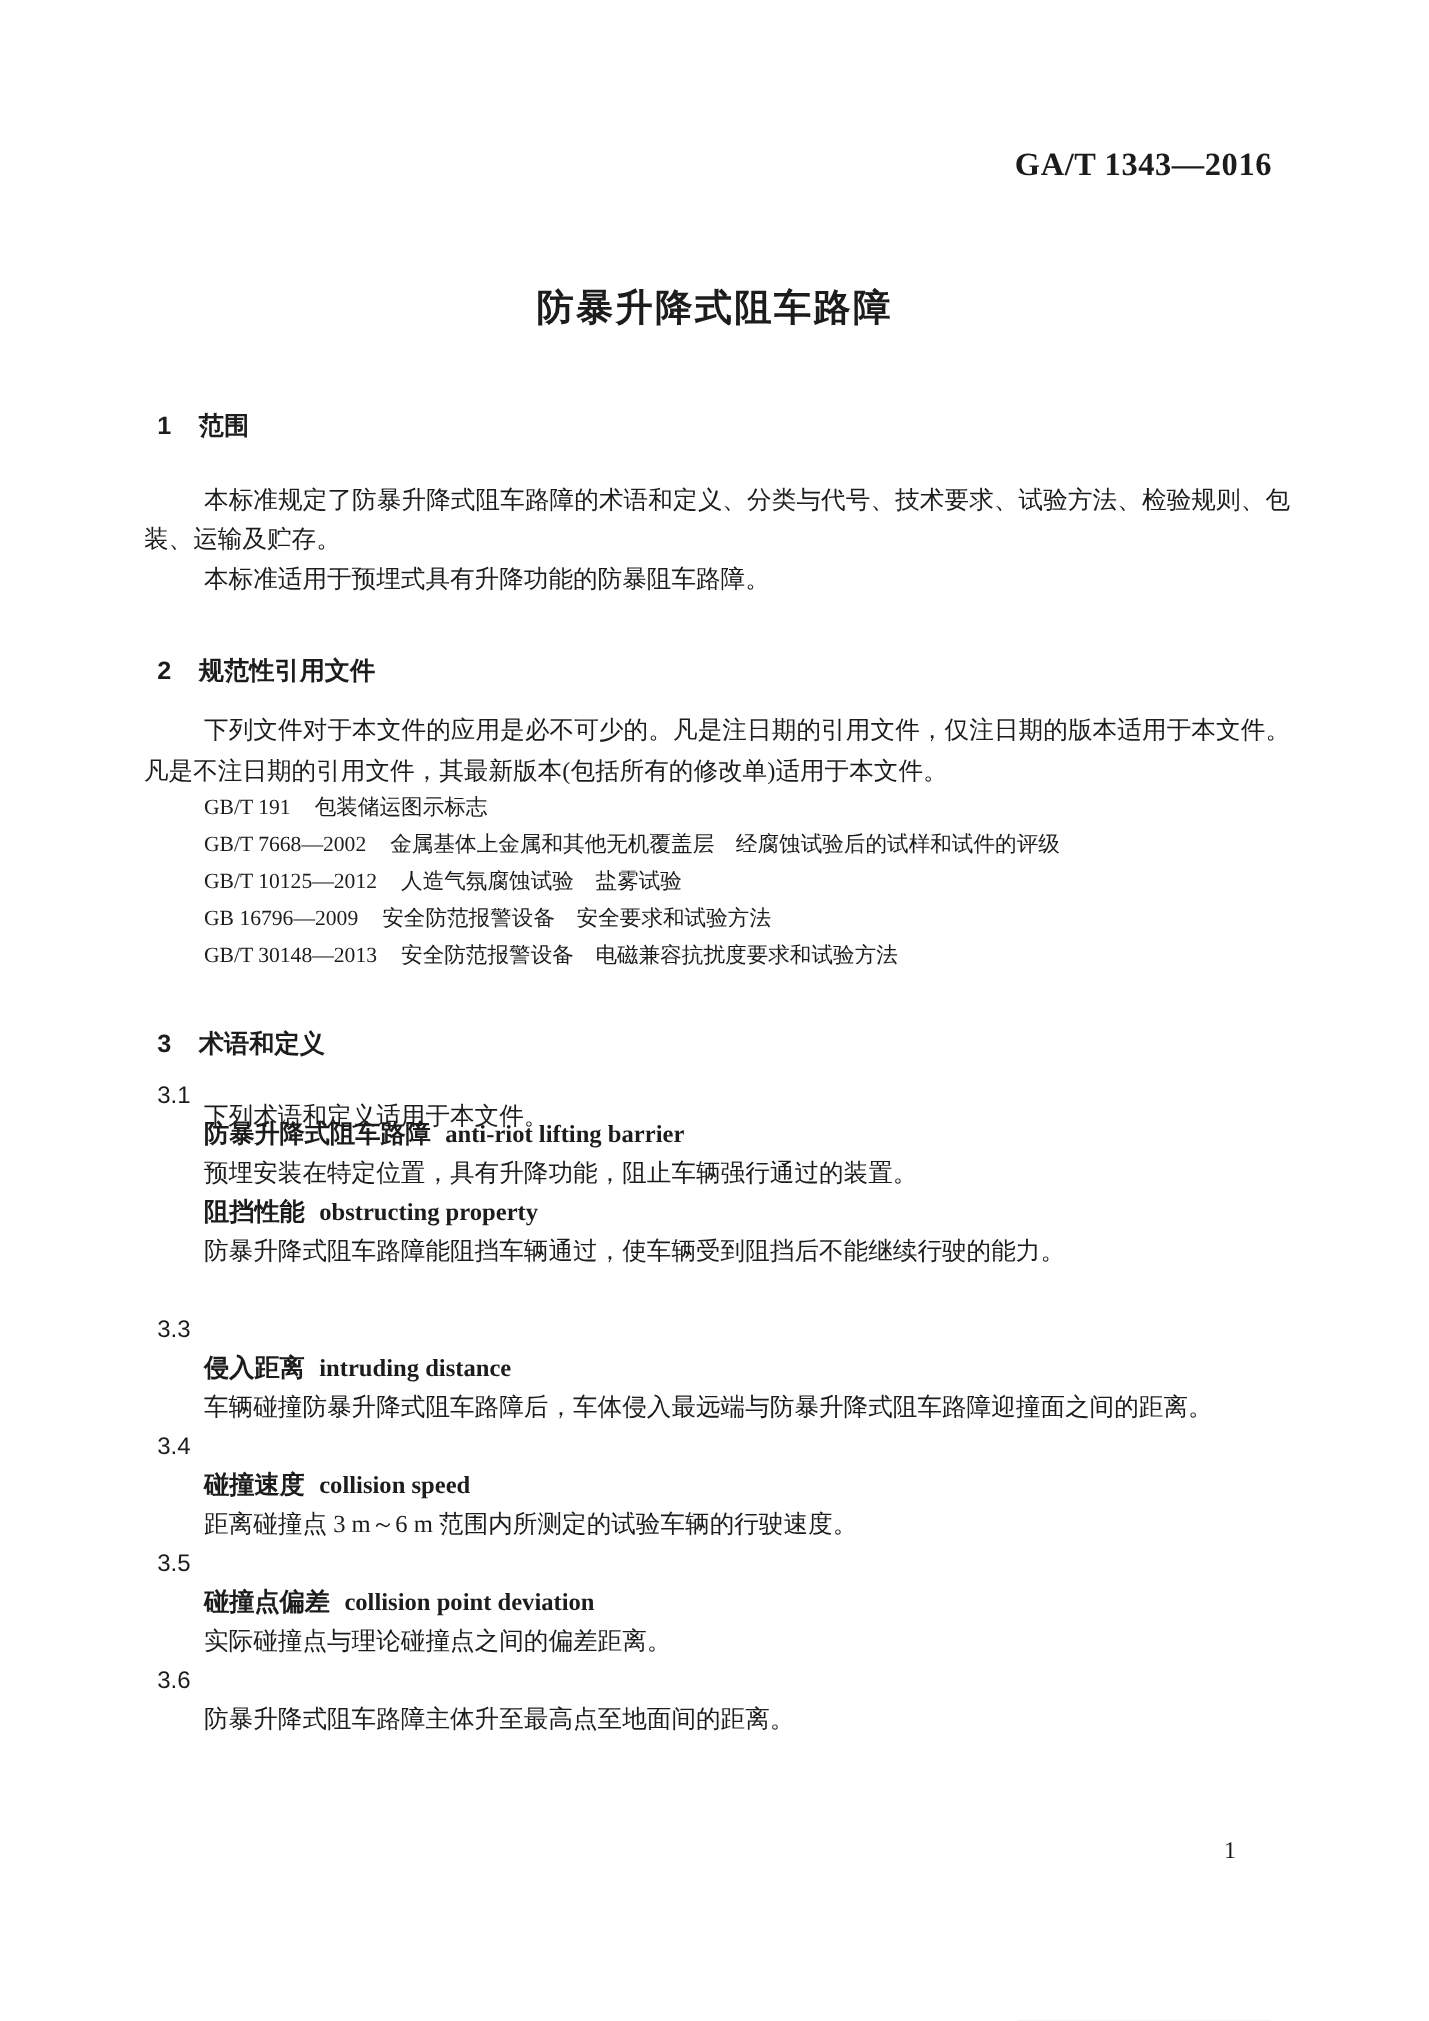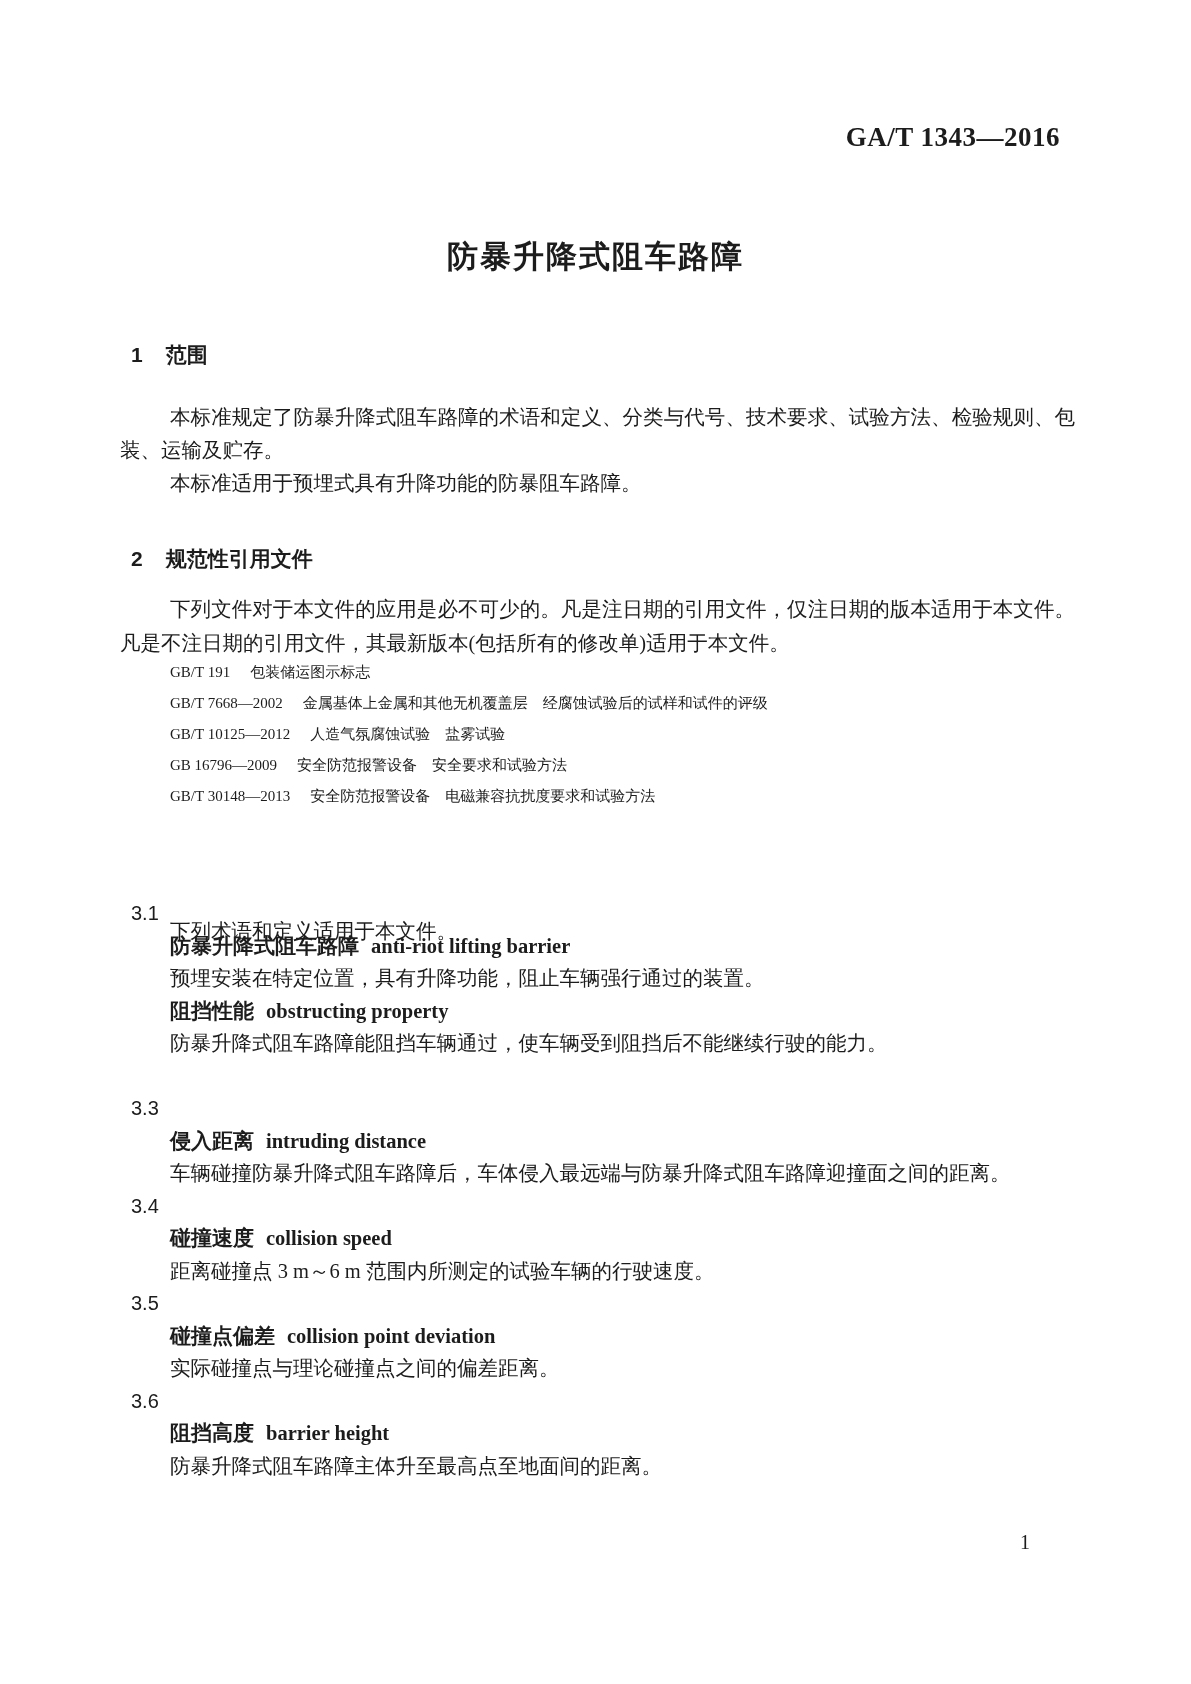--- a/index.html
+++ b/index.html
@@ -41,21 +41,21 @@
   
   .body-text{
     font-size:20.5px;line-height:33px;
     text-align:justify;text-justify:inter-ideograph;
   }
   .body-text p{margin:0;text-indent:50px;}
 
   .s2-intro{line-height:34px;}
 
   
-  .ref-list{font-size:15px;line-height:31px;}
+  .ref-list{font-size:18px;line-height:31px;}
   .ref-line{padding-left:50px;}
   .ref-title{margin-left:20px;}
 
   
   .terms{font-size:20.5px;}
   .term-group{height:97.5px;line-height:32.5px;}
   .term-num{
     padding-left:11px;
     font-family:"Liberation Sans","DejaVu Sans",sans-serif;
     font-size:20px;
@@ -105,20 +105,23 @@
       <span class="ref-code">GB/T 10125—2012</span><span class="ref-title">人造气氛腐蚀试验　盐雾试验</span>
     </div>
     <div class="ref-line">
       <span class="ref-code">GB 16796—2009</span><span class="ref-title">安全防范报警设备　安全要求和试验方法</span>
     </div>
     <div class="ref-line">
       <span class="ref-code">GB/T 30148—2013</span><span class="ref-title">安全防范报警设备　电磁兼容抗扰度要求和试验方法</span>
     </div>
   </div>
 
+  <div class="abs clause-h" style="top:856px">
+    <span class="hnum">3</span><span>术语和定义</span>
+  </div>
   <div class="abs body-text" style="top:915px">
     <p>下列术语和定义适用于本文件。</p>
   </div>
 
   <div class="abs terms" style="top:897px">
 
     <div class="term-group">
       <div class="term-num">3.1</div>
       <div class="term-line">
         <span class="term-zh">防暴升降式阻车路障</span><span class="term-en">anti-riot lifting barrier</span>
@@ -152,23 +155,20 @@
     <div class="term-group">
       <div class="term-num">3.5</div>
       <div class="term-line">
         <span class="term-zh">碰撞点偏差</span><span class="term-en">collision point deviation</span>
       </div>
       <div class="term-def">实际碰撞点与理论碰撞点之间的偏差距离。</div>
     </div>
 
     <div class="term-group">
       <div class="term-num">3.6</div>
-      <div class="term-line">
-        <span class="term-zh">阻挡高度</span><span class="term-en">barrier height</span>
-      </div>
       <div class="term-def">防暴升降式阻车路障主体升至最高点至地面间的距离。</div>
     </div>
 
   </div>
 
   <div class="page-num">1</div>
 
 </div>
 
 </body></html>

